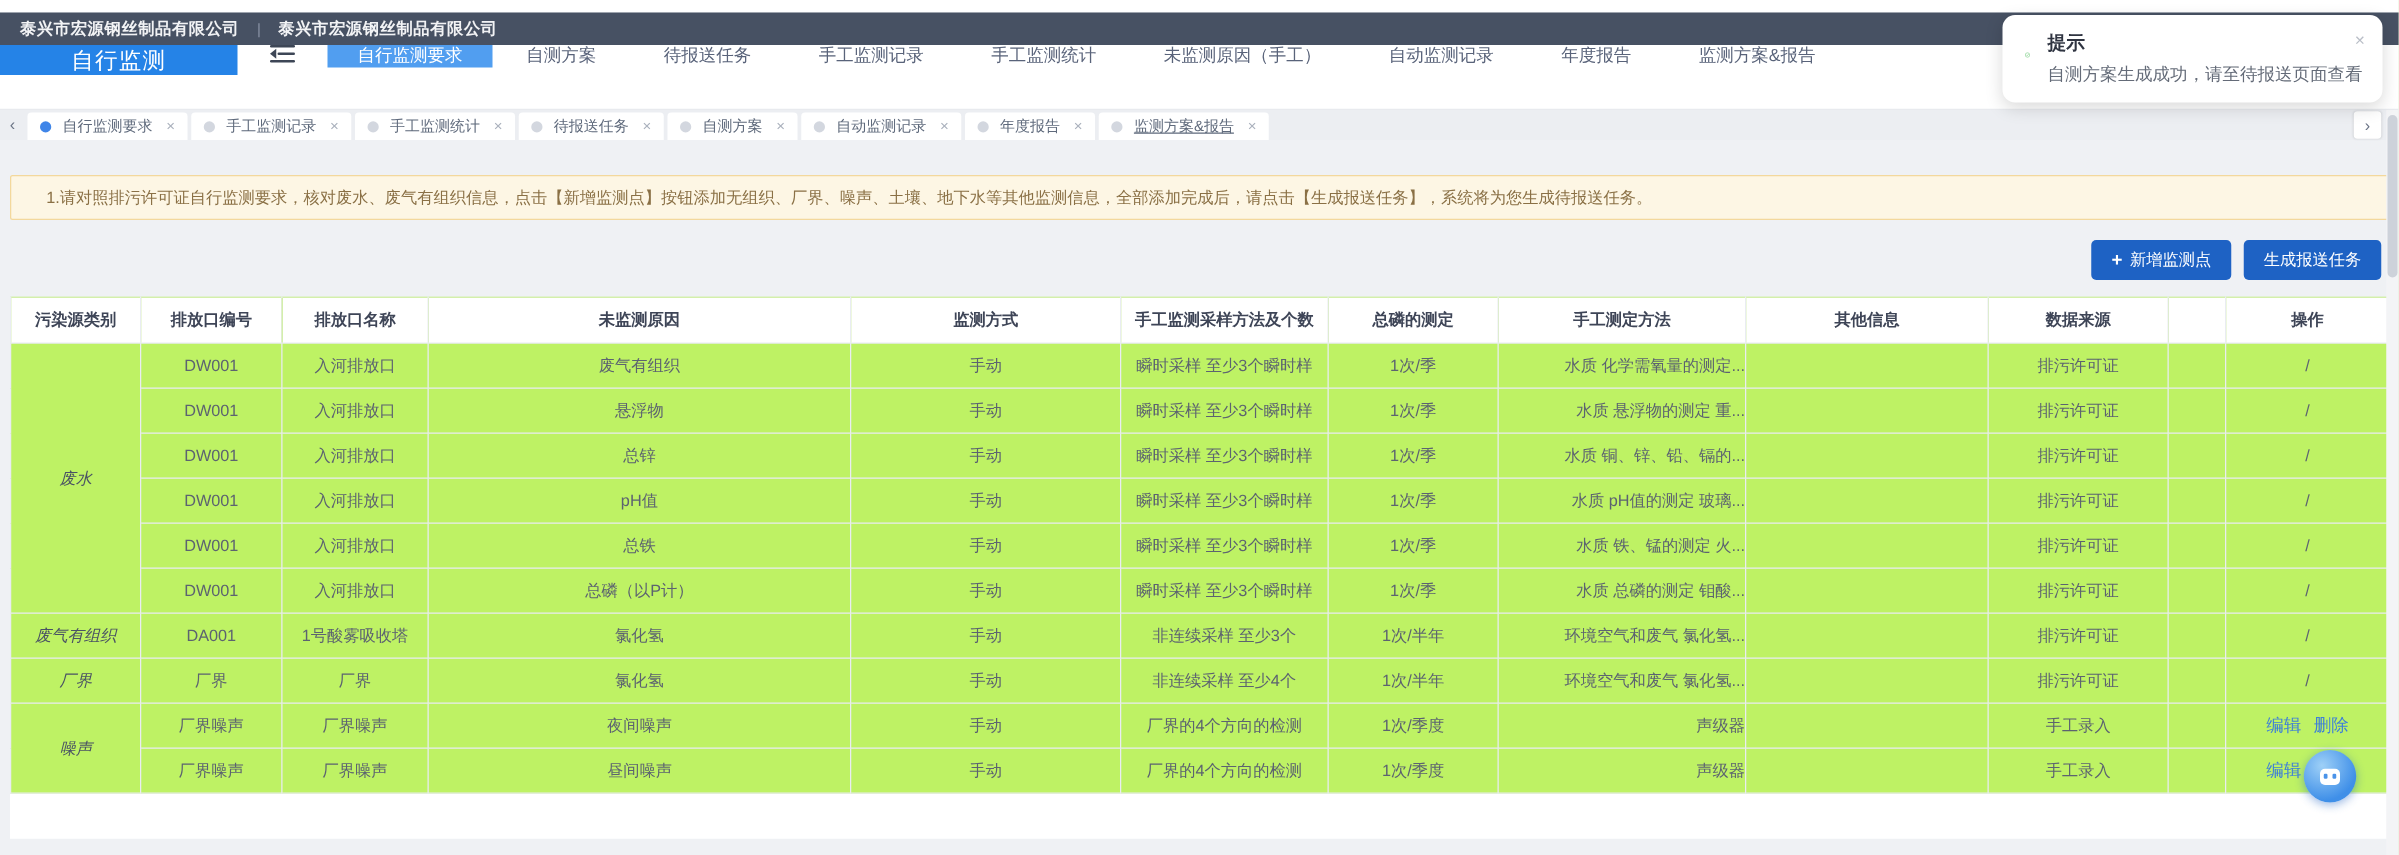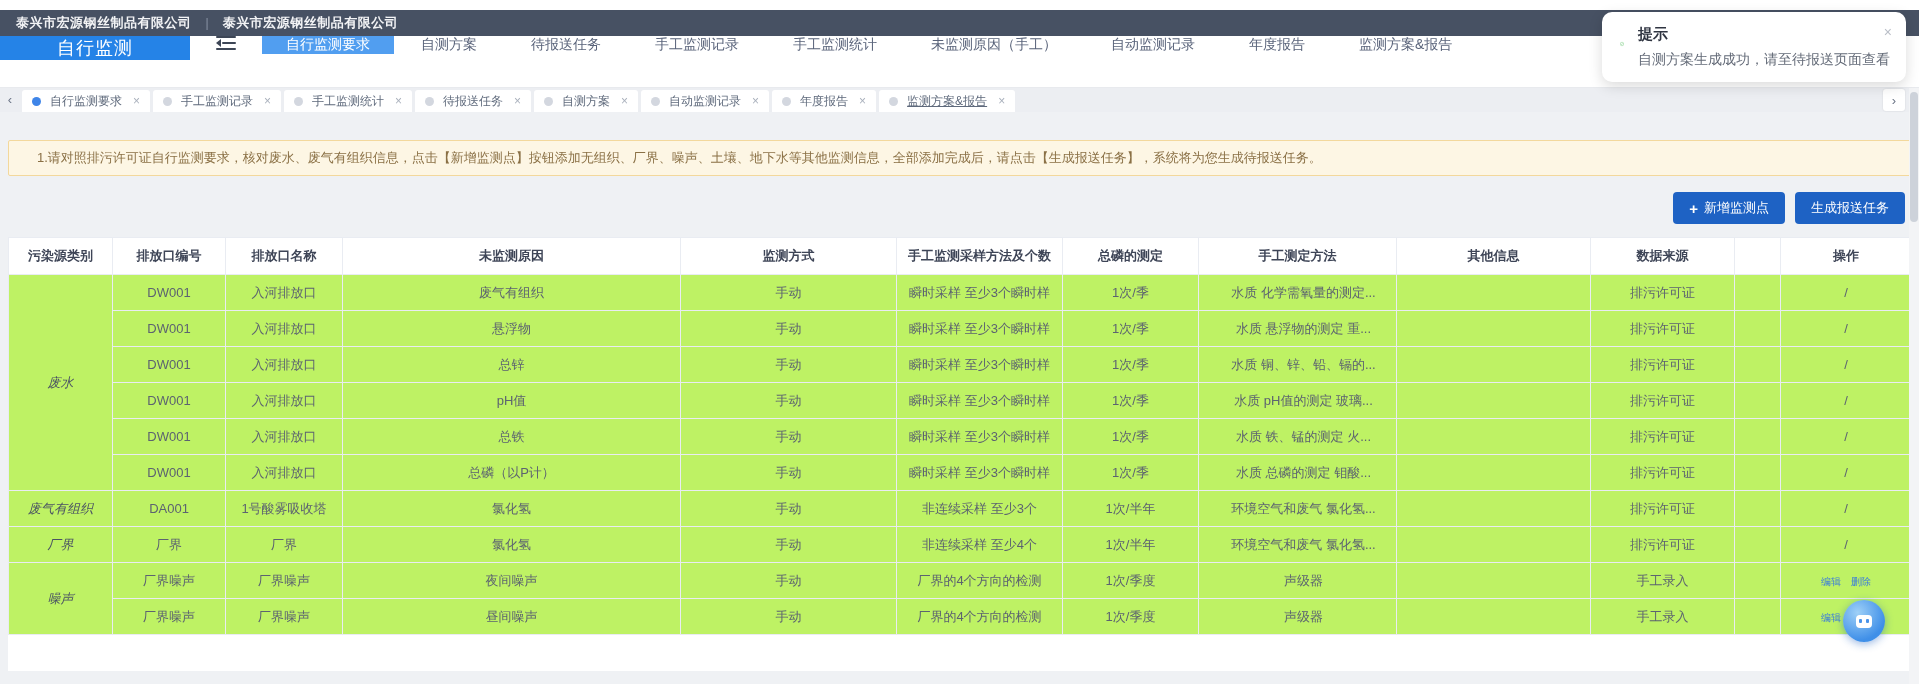--- a/index.html
+++ b/index.html
@@ -46,22 +46,22 @@
   .btn { height:32px; background:#1e62c4; color:#fff; font-size:13px; border:none; border-radius:4px; padding:0 16px; cursor:pointer; display:flex; align-items:center; gap:6px; }
   .btn .plus { font-size:15px; font-weight:bold; line-height:1; }
 
   
   .table-wrap { margin:13px 8px 0 8px; background:#ffffff; height:434px; overflow:hidden; }
   table { border-collapse:collapse; table-layout:fixed; width:1903px; background:#bef264; }
   th, td { border:1px solid #e9ecf2; font-size:13px; text-align:center; overflow:hidden; white-space:nowrap; }
   th { height:37px; color:#3e4557; font-weight:bold; background:#ffffff; }
   td { height:36px; color:#5c6370; }
   td.cat { color:#4a5264;font-style:italic; }
-  td.left { text-align:center; padding-left:12px; text-overflow:ellipsis;margin-left:48px; }
-  a.op-link { color:#3e7fd8; text-decoration:none; margin:0 5px; cursor:pointer; font-size:10px; }
+  td.left { text-align:right; padding-left:12px; text-overflow:ellipsis;margin-left:48px; }
+  a.op-link { color:#3e7fd8; text-decoration:none; margin:0 5px; cursor:pointer; font-size:14px; }
 
   
   .toast { position:absolute; top:12px; right:13px; width:304px; height:70px; background:#fff; border-radius:10px; box-shadow:0 4px 14px rgba(0,0,0,.15); padding:13px 16px 0 18px; display:flex; z-index:50; }
   .toast-icon { width:26px; height:26px; margin-top:6px; }
   .toast-body { margin-left:14px; }
   .toast-title { font-size:15px; color:#2f3441; font-weight:bold; }
   .toast-msg { font-size:14px; color:#646b78; margin-top:7px; white-space:nowrap; }
   .toast-close { position:absolute; top:12px; right:14px; color:#b9bec7; font-size:14px; cursor:pointer; }
 
   

